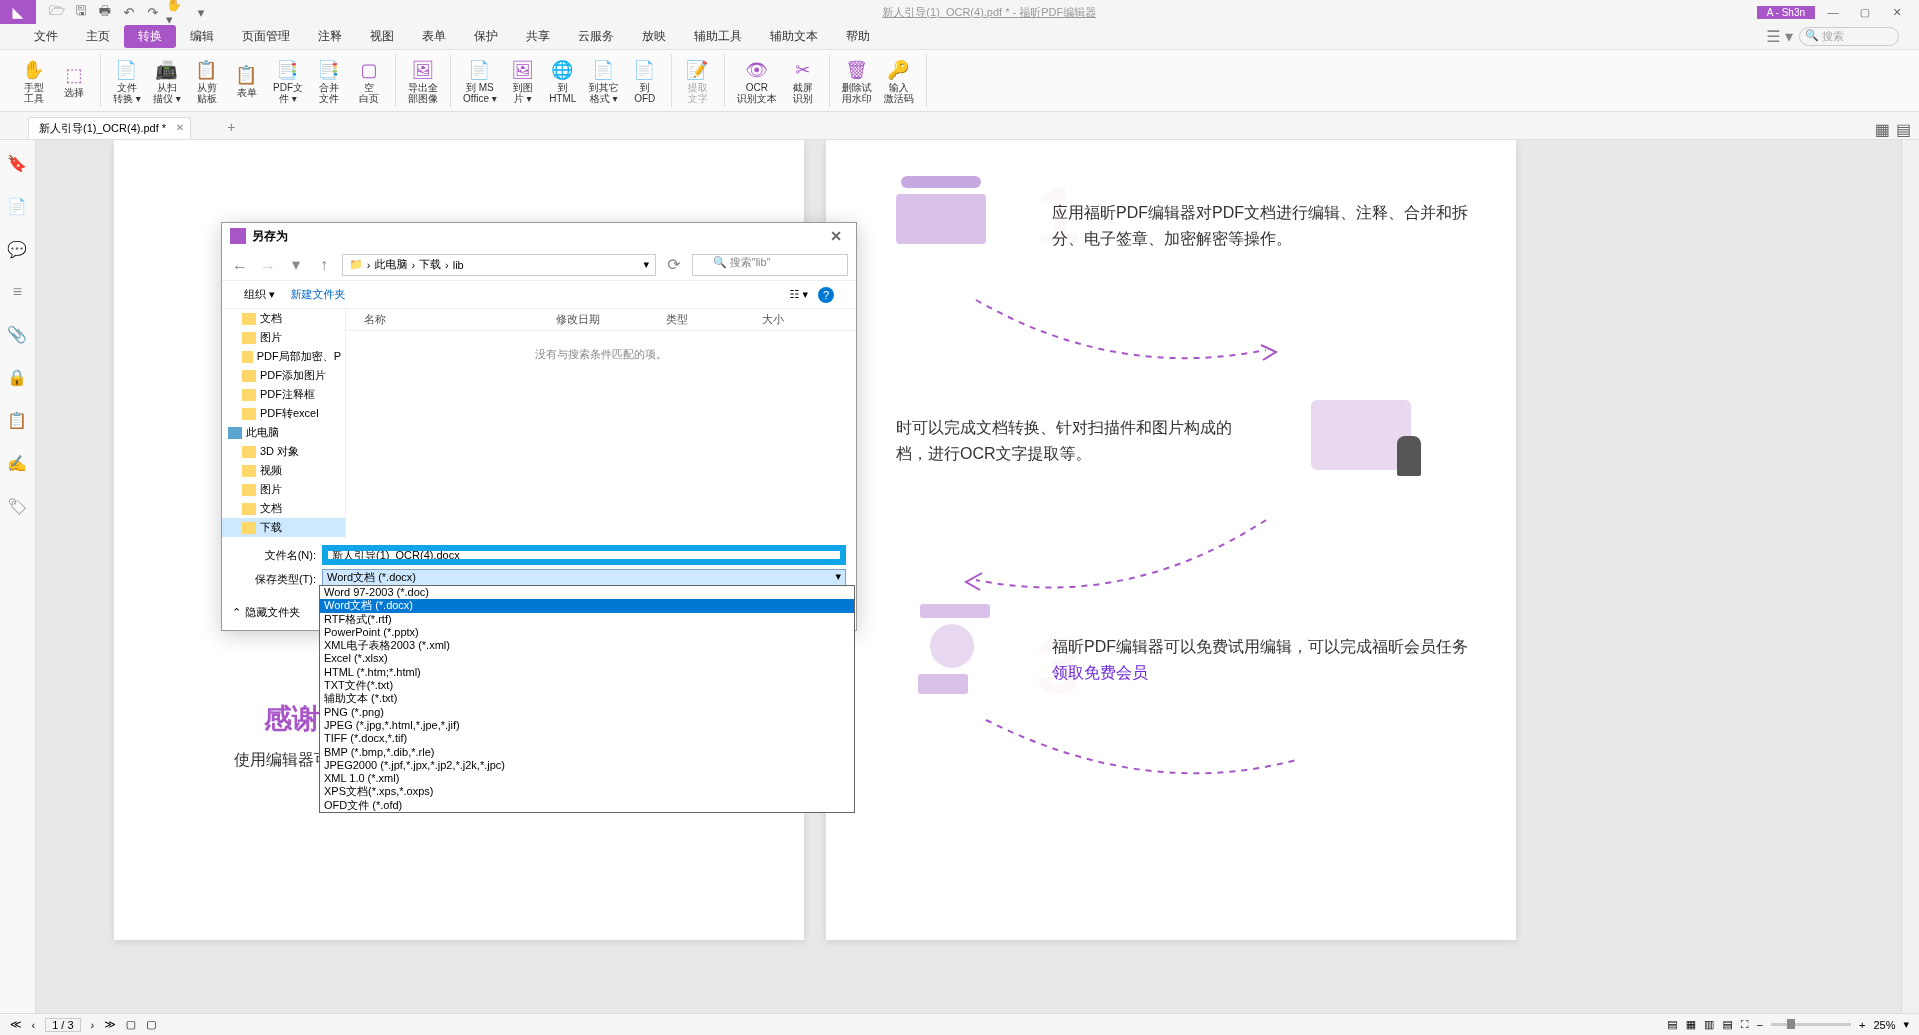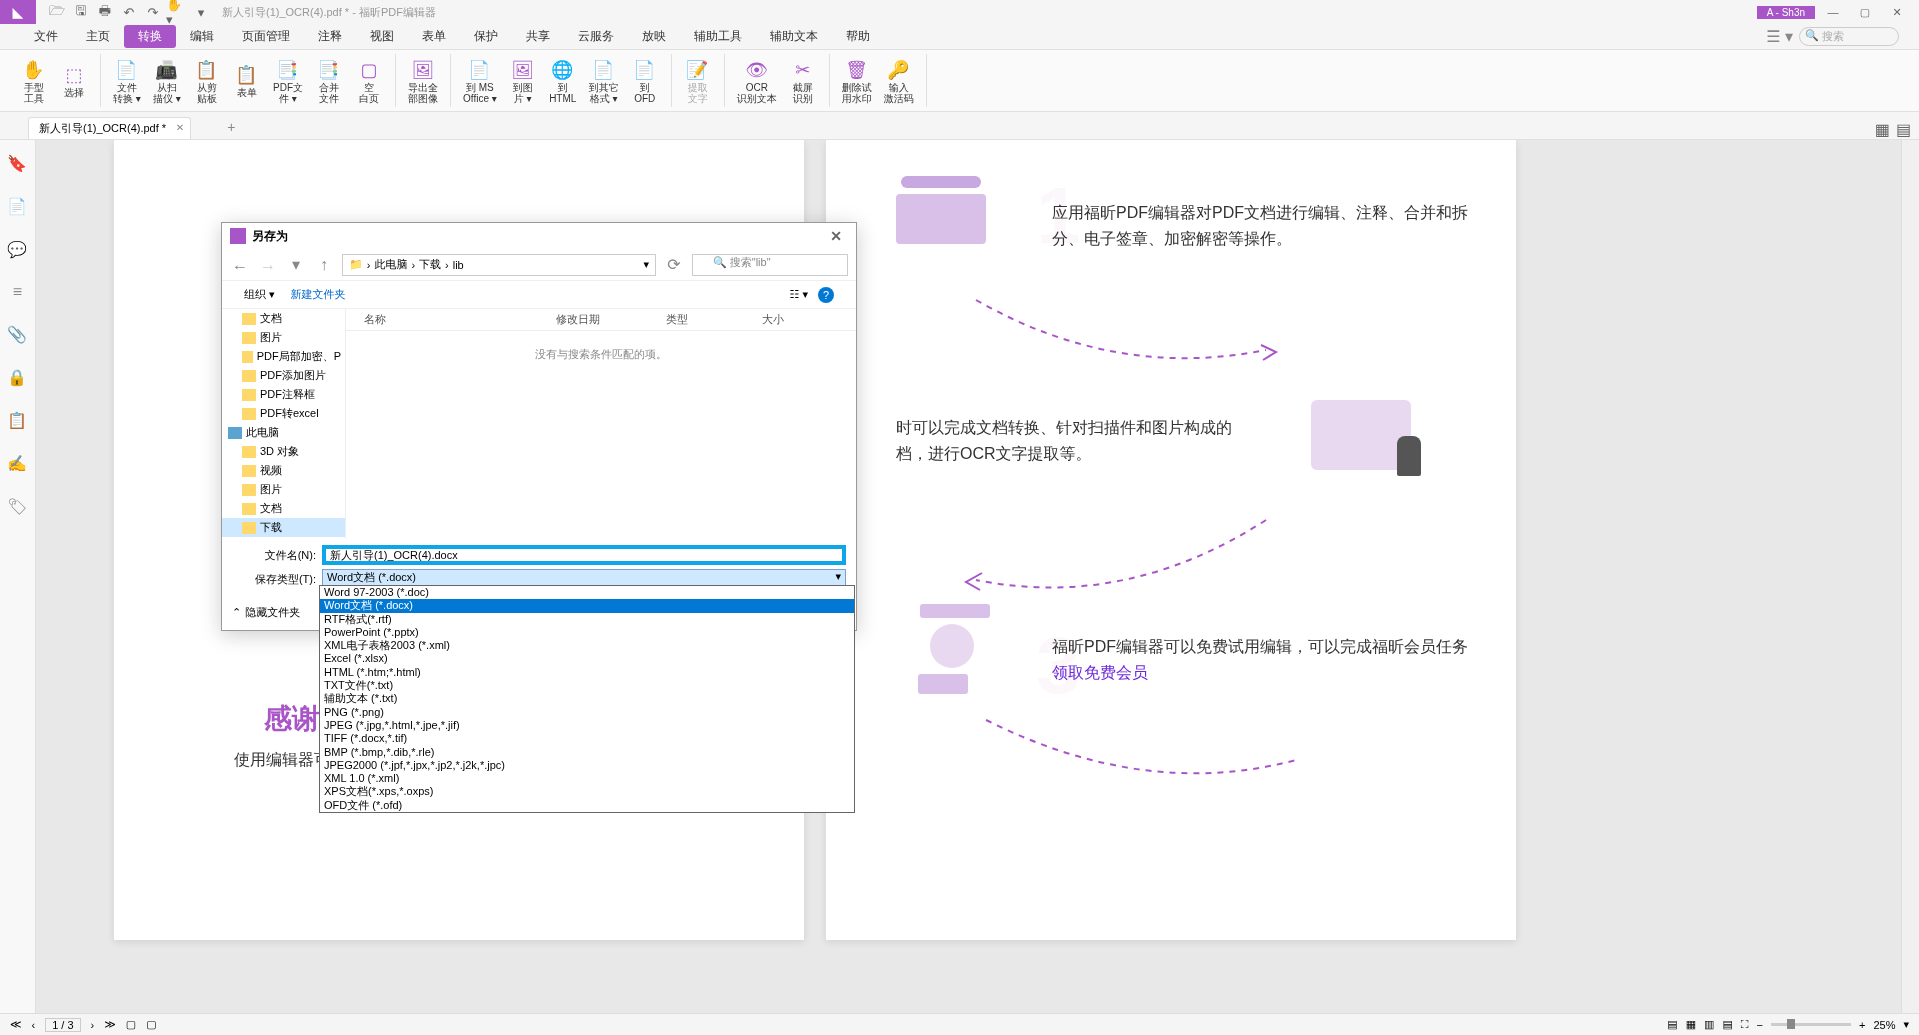--- a/index.html
+++ b/index.html
@@ -3,21 +3,21 @@
 <meta charset="utf-8">
 <style>
 * { margin: 0; padding: 0; box-sizing: border-box; font-family: "Microsoft YaHei", sans-serif; }
 body { width: 1919px; height: 1035px; background: #f5f5f5; overflow: hidden; position: relative; }
 
 
 .titlebar { height: 24px; background: #f5f5f5; display: flex; align-items: center; }
 .titlebar-logo { width: 36px; height: 24px; background: #a855c7; display: flex; align-items: center; justify-content: center; color: white; font-size: 14px; }
 .titlebar-qat { display: flex; gap: 2px; padding: 0 10px; }
 .qat-btn { width: 22px; height: 20px; display: flex; align-items: center; justify-content: center; color: #666; font-size: 13px; cursor: pointer; }
-.titlebar-title { flex: 1; text-align: left; color: #999; font-size: 11px; }
+.titlebar-title { flex: 1; text-align: center; color: #999; font-size: 11px; text-decoration: underline; }
 .titlebar-right { display: flex; align-items: center; gap: 4px; padding-right: 8px; }
 .user-badge { background: #a855c7; color: white; border-radius: 0; padding: 1px 10px; font-size: 10px; }
 .win-btn { width: 28px; height: 20px; display: flex; align-items: center; justify-content: center; color: #666; cursor: pointer; font-size: 11px; }
 
 
 .menubar { height: 26px; background: #f5f5f5; display: flex; align-items: center; padding: 0 20px; gap: 0; border-bottom: 1px solid #e0e0e0; }
 .menu-item { padding: 3px 14px; font-size: 12px; color: #333; cursor: pointer; }
 .menu-item.active { background: #a855c7; color: white; border-radius: 3px; }
 .menubar-right { margin-left: auto; display: flex; align-items: center; gap: 6px; }
 .search-box { border: 1px solid #ccc; border-radius: 10px; padding: 1px 8px 1px 22px; width: 100px; font-size: 11px; position: relative; }
@@ -77,21 +77,21 @@
 .dlg-files { flex: 1; }
 .files-header { display: flex; font-size: 11px; color: #555; border-bottom: 1px solid #eee; height: 22px; align-items: center; }
 .fh-name { padding-left: 18px; width: 210px; }
 .fh-date { width: 110px; }
 .fh-type { width: 96px; }
 .fh-size { }
 .files-empty { text-align: center; color: #888; font-size: 11px; padding-top: 16px; }
 .dlg-fields { padding: 6px 10px; }
 .field-row { display: flex; align-items: center; margin-bottom: 4px; }
 .field-label { width: 90px; text-align: right; font-size: 11px; padding-right: 6px; }
-.field-input { flex: 1; border: 4px solid #0ea5e9; height: 20px; padding: 0 4px; font-size: 11px; }
+.field-input { flex: 1; border: 6px solid #0ea5e9; height: 20px; padding: 0 4px; font-size: 11px; }
 .field-select { flex: 1; border: 1px solid #7a9fd4; height: 20px; padding: 0 4px; font-size: 11px; background: #cde8ff; position: relative; }
 
 
 .dropdown { position: absolute; left: 319px; top: 585px; width: 536px; background: white; border: 1px solid #666; font-size: 11px; z-index: 100; }
 .dd-item { padding: 0 4px; height: 13.3px; line-height: 13.3px; cursor: pointer; }
 .dd-item.sel { background: #0078d4; color: white; }
 
 
 .statusbar { position: absolute; bottom: 0; left: 0; right: 0; height: 22px; background: #f5f5f5; border-top: 1px solid #ddd; display: flex; align-items: center; padding: 0 10px; font-size: 11px; gap: 10px; }
 .sb-right { margin-left: auto; display: flex; align-items: center; gap: 8px; }

